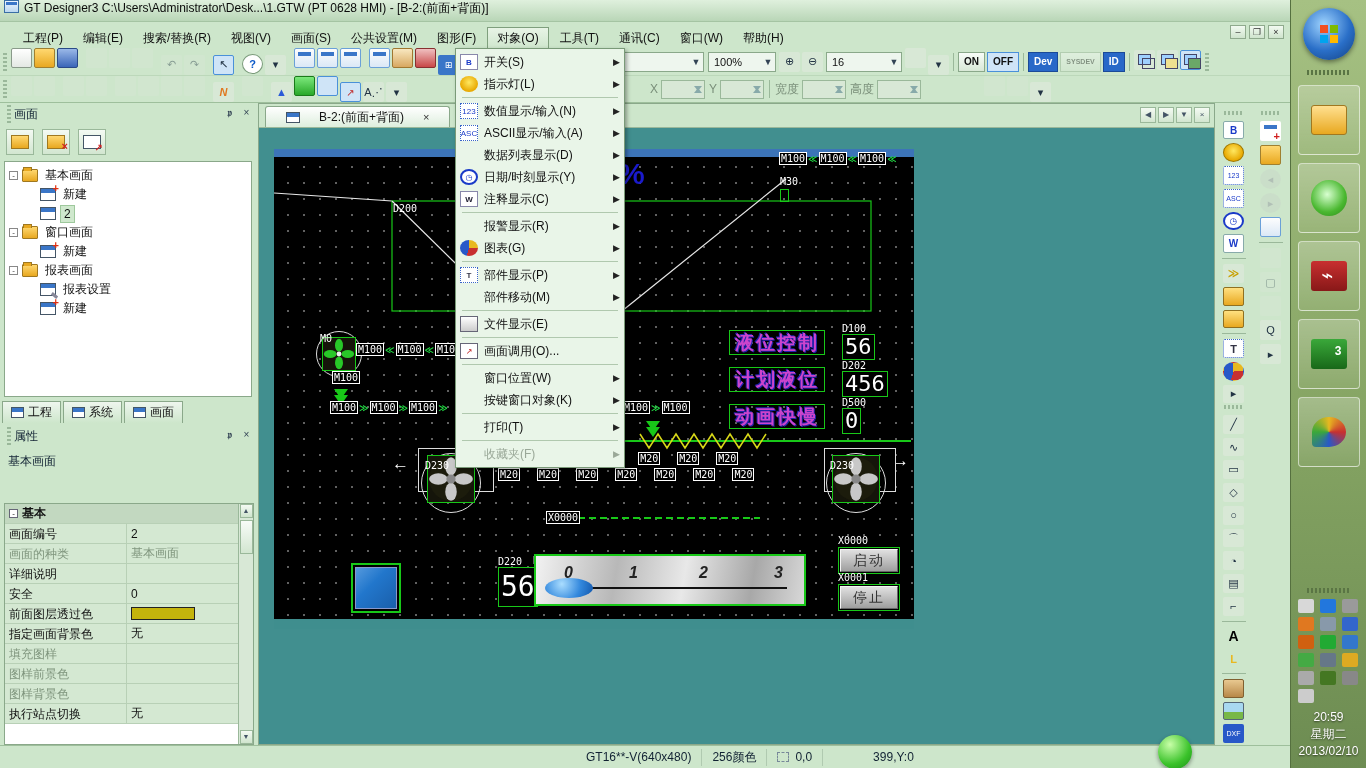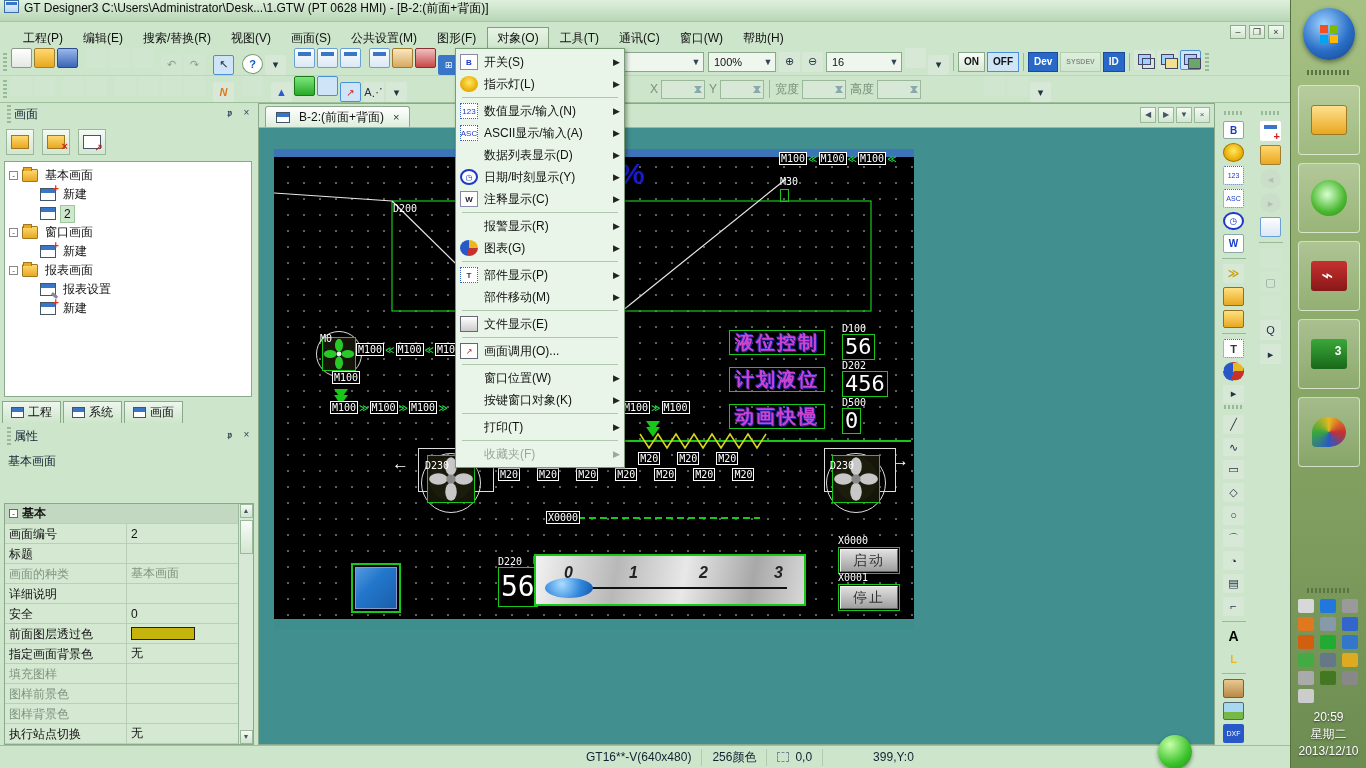--- a/index.html
+++ b/index.html
@@ -114,21 +114,21 @@
 .pval{flex:1;padding:2px 4px;background:#d4e8d2;display:flex;align-items:center}
 .dis2{color:#7f957d}
 .swatch{width:64px;height:13px;background:#c4b40c;border:1px solid #222}
 .pscroll{width:15px;background:#d8e8d6;border-left:1px solid #9ab89a;display:flex;flex-direction:column;align-items:center}
 .sb{width:13px;height:14px;border:1px solid #9ab89a;background:linear-gradient(#f4faf3,#cfe4cd);font-size:7px;text-align:center;line-height:12px;color:#456}
 .sthumb{width:13px;height:34px;border:1px solid #9ab89a;background:linear-gradient(#f8fcf8,#d2e6d0);margin-top:2px}
 .statushint{position:absolute;left:0;top:642px;width:258px;height:23px;padding:4px 6px;font-size:12px;color:#123}
 
 #mdi{position:absolute;left:258px;top:103px;width:957px;height:642px;background:#418f8f;border:1px solid #8aa88a}
 .tabbar{position:absolute;left:0;top:0;width:100%;height:24px;background:#cde6cb;border-bottom:1px solid #9ab89a;display:flex;align-items:flex-end}
-.tab{display:flex;align-items:center;gap:5px;margin-left:6px;height:21px;padding:0 10px;border:1px solid #8aa88a;border-bottom:none;border-radius:3px 3px 0 0;background:linear-gradient(#ffffff,#ddeedd);font-size:12px}
+.tab{display:flex;align-items:center;gap:15px;margin-left:6px;height:21px;padding:0 20px;border:1px solid #8aa88a;border-bottom:none;border-radius:3px 3px 0 0;background:linear-gradient(#ffffff,#ddeedd);font-size:12px}
 .tab .x{font-size:11px;color:#333;padding-left:4px}
 .tabnav{position:absolute;right:4px;top:3px;display:flex;gap:2px}
 .tnb{width:16px;height:16px;border:1px solid #9ab89a;background:linear-gradient(#f4faf3,#d2e6d0);font-size:8px;text-align:center;line-height:14px;color:#456}
 
 #canvas{position:absolute;left:15px;top:45px;width:640px;height:480px;background:#000;background-image:radial-gradient(rgba(255,255,255,.38) .8px,transparent 1.2px);background-size:16px 16px;background-position:6px 10px}
 .cantop{position:absolute;left:0;top:0;width:640px;height:8px;background:#3c74b8}
 .canbot{position:absolute;left:0;top:470px;width:640px;height:10px;background:#3f8e8e}
 #cansvg{position:absolute;left:0;top:0}
 .clab{position:absolute;color:#fff;font-family:"DejaVu Sans Mono",monospace;font-size:10px;line-height:11px}
 .dbox{display:inline-block;border:1px solid #fff;color:#fff;background:#000;font-family:"DejaVu Sans Mono",monospace;font-size:10px;line-height:11px;height:13px;padding:0 1px;white-space:nowrap}
@@ -374,24 +374,20 @@
         <div class="psub">基本画面</div>
         <div class="pgridwrap">
           <div class="pgrid" id="pgrid">
               <div class="prow group">
                 <span class="pexp">-</span>
                 <span>基本</span>
               </div>
               <div class="prow">
                 <span class="plab">画面编号</span>
                 <span class="pval">2</span>
-              </div>
-              <div class="prow">
-                <span class="plab">标题</span>
-                <span class="pval"></span>
               </div>
               <div class="prow">
                 <span class="plab dis2">画面的种类</span>
                 <span class="pval dis2">基本画面</span>
               </div>
               <div class="prow">
                 <span class="plab">详细说明</span>
                 <span class="pval"></span>
               </div>
               <div class="prow">
@@ -718,21 +714,21 @@
         <span style="background: rgb(102, 119, 136);"></span>
         <span style="background: rgb(221, 170, 34);"></span>
         <span style="background: rgb(170, 170, 170);"></span>
         <span style="background: rgb(68, 119, 34);"></span>
         <span style="background: rgb(136, 136, 136);"></span>
         <span style="background: rgb(204, 204, 204);"></span>
       </div>
     <div class="clock">
       <div>20:59</div>
       <div>星期二</div>
-      <div>2013/12/10</div>
+      <div>2013/02/10</div>
     </div>
   </div>
 
   <div id="omenu">
       <div class="mi">
         <span class="mico mic-switch">B</span>
         <span class="mlab">开关(S)</span>
         <span class="marrow">▶</span>
       </div>
       <div class="mi">

